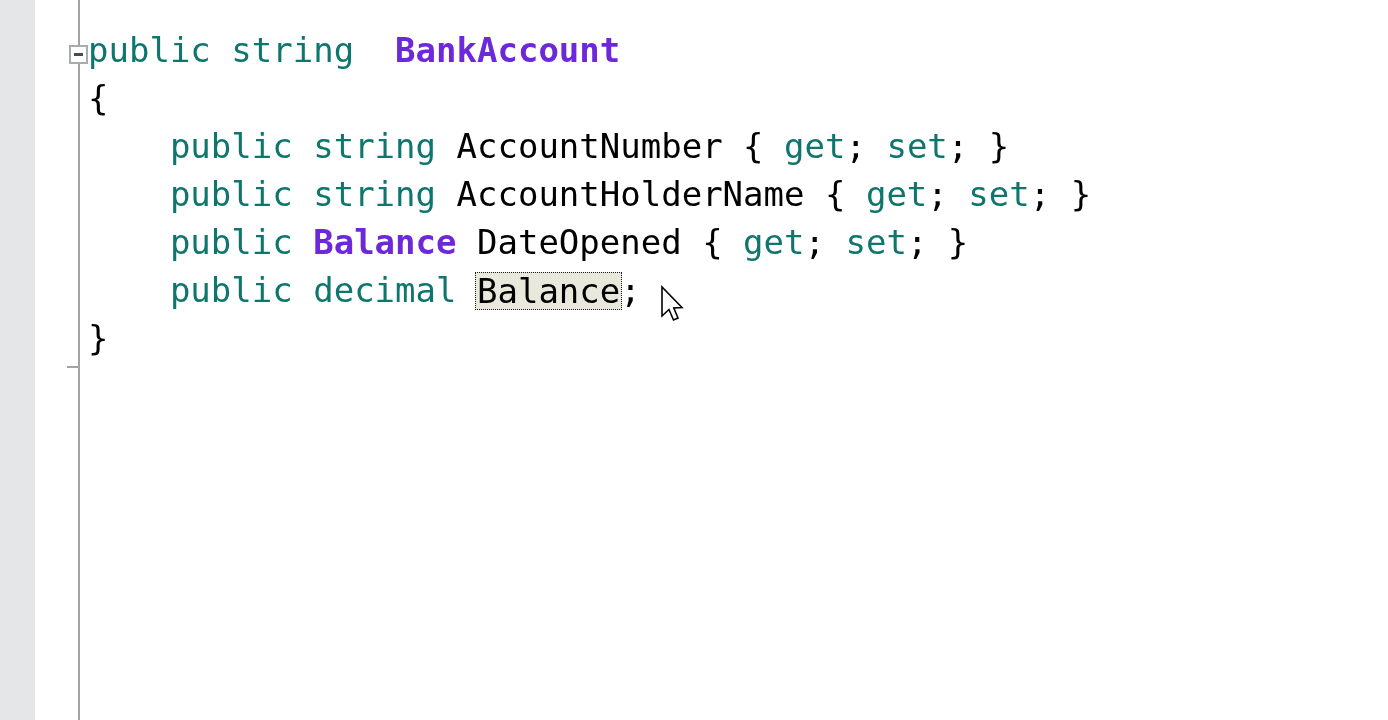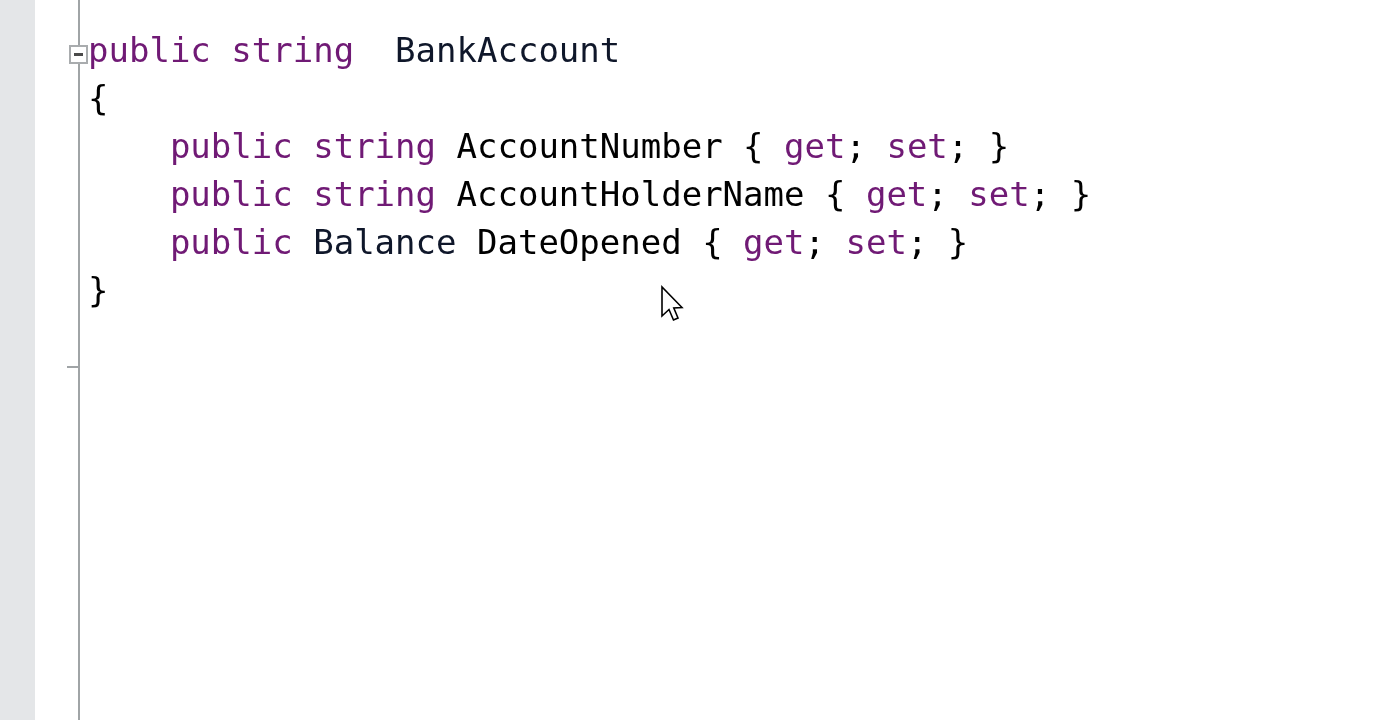--- a/index.html
+++ b/index.html
@@ -122,41 +122,42 @@
   
   .mouse-cursor {
     position: absolute;
     left: 660px;
     top: 285px;
     width: 26px;
     height: 40px;
     pointer-events: none;
   }
 </style>
-<style>.tok-keyword{color:#701a75;}.tok-type{color:#0f172a;}.tok-plain{color:#000000;}.rename-box{background:#E8E8DC;border-color:#1A1A1A;}.indicator-margin{background:#E4E6E8;}.outline-line,.outline-end-tick{background:#A0A4A6;}</style></head>
+<style>.tok-keyword{color:#0f766e;}.tok-type{color:#6d28d9;font-weight:bold;}.tok-plain{color:#000000;}.rename-box{background:#E8E8DC;border-color:#1A1A1A;}.indicator-margin{background:#E4E6E8;}.outline-line,.outline-end-tick{background:#A0A4A6;}</style></head>
 <body>
 
 <div id="editor-root">
 
   <div class="indicator-margin"></div>
   <div class="gutter"></div>
   <div class="outline-line"></div>
 
   <div class="outline-toggle">
     <div class="minus"></div>
   </div>
 
   <div class="outline-end-tick"></div>
 
   <div class="code-surface" id="code-surface">
       <div class="code-line"><span class="tok-keyword">public</span><span class="tok-plain"> </span><span class="tok-keyword">string</span><span class="tok-plain">  </span><span class="tok-type">BankAccount</span></div>
       <div class="code-line"><span class="tok-plain">{</span></div>
       <div class="code-line"><span class="tok-plain">    </span><span class="tok-keyword">public</span><span class="tok-plain"> </span><span class="tok-keyword">string</span><span class="tok-plain"> AccountNumber { </span><span class="tok-keyword">get</span><span class="tok-plain">; </span><span class="tok-keyword">set</span><span class="tok-plain">; }</span></div>
       <div class="code-line"><span class="tok-plain">    </span><span class="tok-keyword">public</span><span class="tok-plain"> </span><span class="tok-keyword">string</span><span class="tok-plain"> AccountHolderName { </span><span class="tok-keyword">get</span><span class="tok-plain">; </span><span class="tok-keyword">set</span><span class="tok-plain">; }</span></div>
       <div class="code-line"><span class="tok-plain">    </span><span class="tok-keyword">public</span><span class="tok-plain"> </span><span class="tok-type">Balance</span><span class="tok-plain"> DateOpened { </span><span class="tok-keyword">get</span><span class="tok-plain">; </span><span class="tok-keyword">set</span><span class="tok-plain">; }</span></div>
+      <div class="code-line"><span class="tok-plain">    </span><span class="tok-keyword">public</span><span class="tok-plain"> </span><span class="tok-keyword">decimal</span><span class="tok-plain"> </span><span class="tok-plain"><span class="rename-box">Balance</span></span><span class="tok-plain">;</span></div>
       <div class="code-line"><span class="tok-plain">}</span></div>
     </div>
 
   <svg class="mouse-cursor" viewBox="0 0 26 40" xmlns="http://www.w3.org/2000/svg" style="left: 660px; top: 285px;">
     <path d="M2 2 L2 31 L9 24.5 L13.5 35 L18 33 L13.8 23 L22 22.5 Z" fill="#ffffff" stroke="#000000" stroke-width="1.6" stroke-linejoin="miter"></path>
   </svg>
 
 </div>
 
 </body></html>

